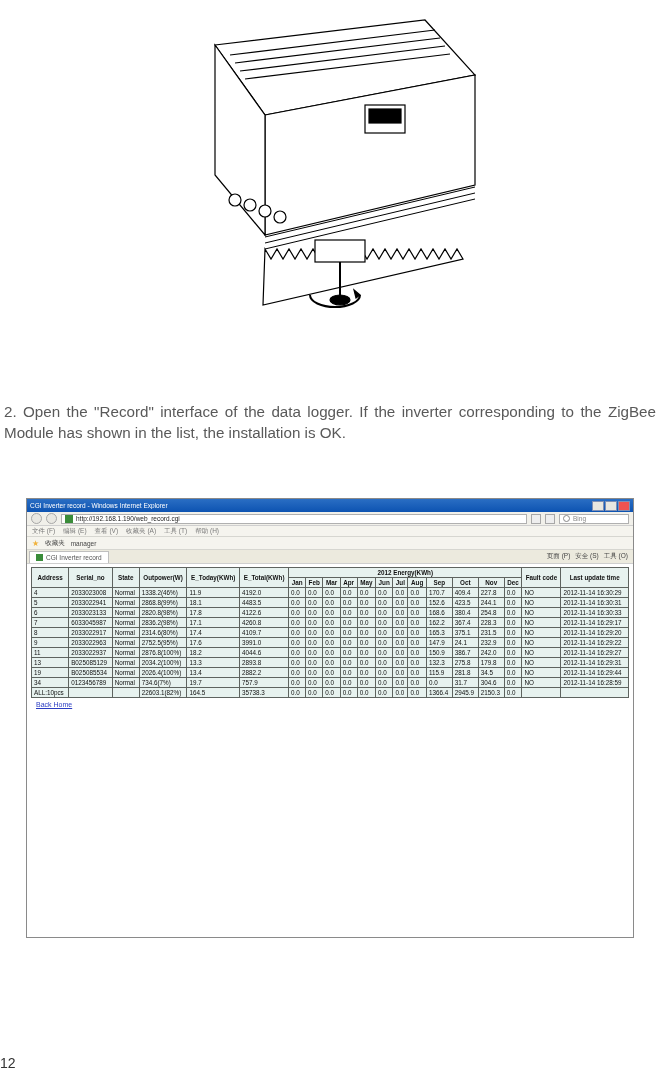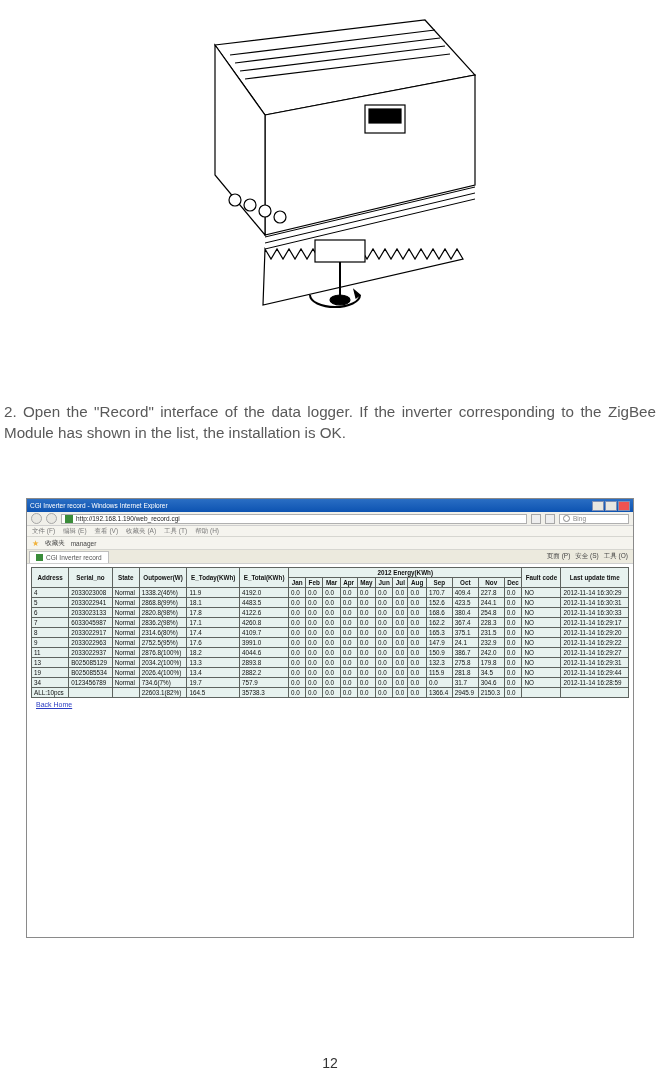--- a/index.html
+++ b/index.html
@@ -109,21 +109,21 @@
     padding:1px 2px;
     text-align:left;
     white-space:nowrap;
   }
   table.rec th { font-weight:bold; background:#e7f2ef; text-align:center;}
   table.rec .year-hdr th { text-align:center; }
   .backhome { font-size:7px; color:#2a3cc2; padding:3px 5px; text-decoration:underline; }
 
   .pagenum {
     position:absolute; bottom:12px; left:0; width:100%;
-    text-align:center; font-size:14px; color:#333;
+    text-align:left; font-size:14px; color:#333;
   }
 </style>
 </head>
 <body>
 
 <div class="diagram">
   <svg viewBox="0 0 360 320">
 
     <g stroke="#000" stroke-width="1.2" fill="#fff">
 

